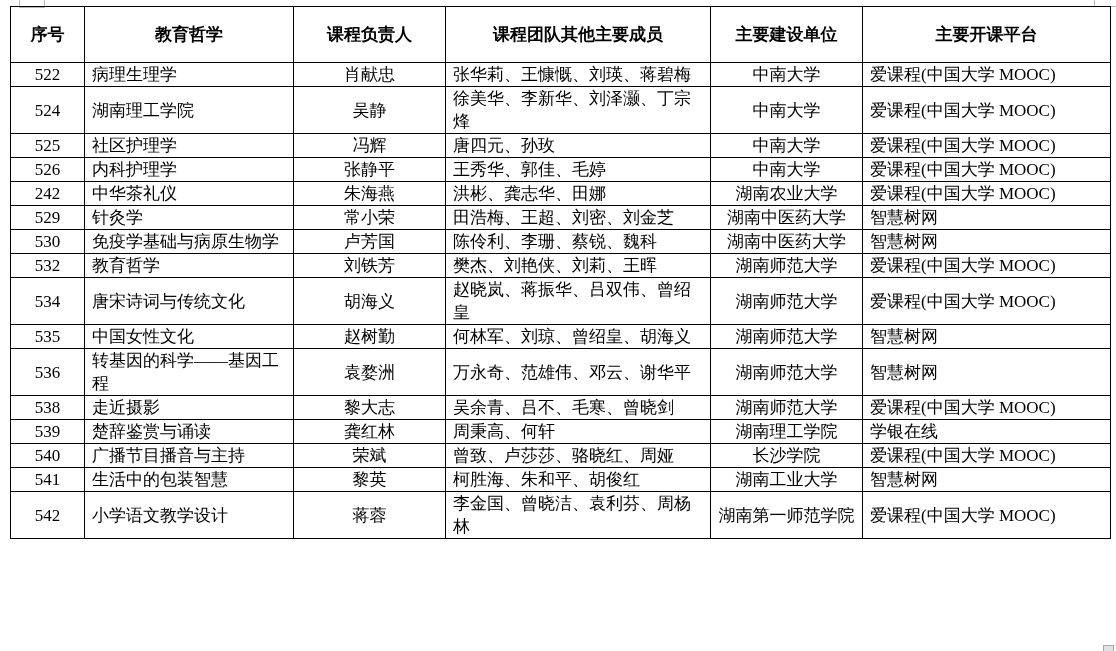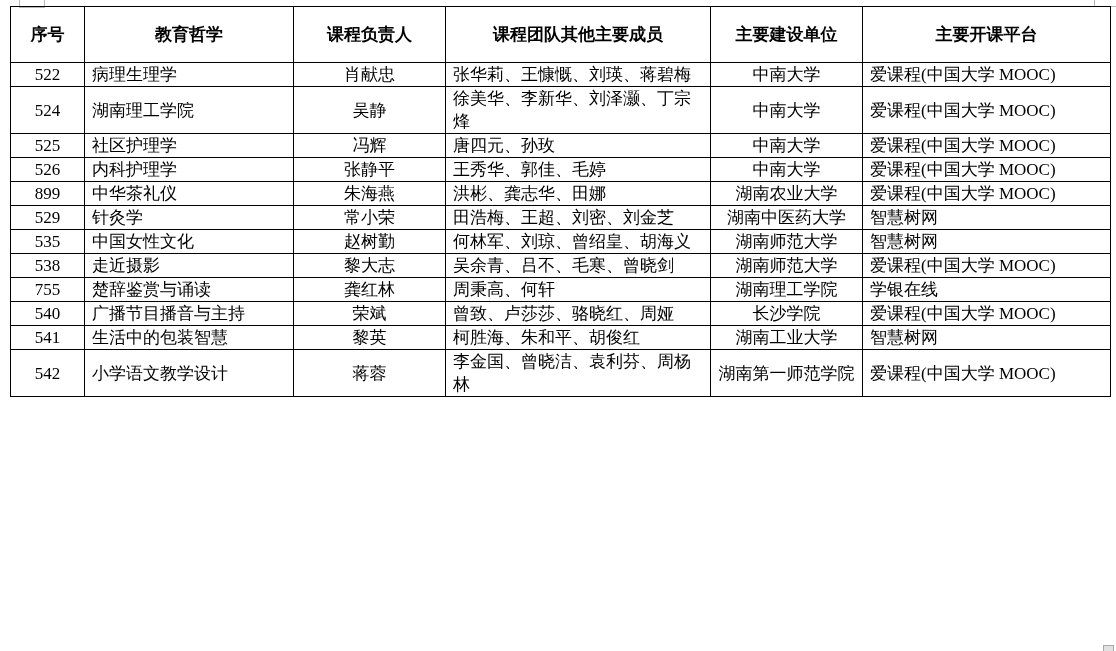--- a/index.html
+++ b/index.html
@@ -121,53 +121,85 @@
         </tr>
         <tr>
           <td>526</td>
           <td>内科护理学</td>
           <td>张静平</td>
           <td>王秀华、郭佳、毛婷</td>
           <td>中南大学</td>
           <td>爱课程(中国大学 MOOC)</td>
         </tr>
         <tr>
-          <td>899</td>
+          <td>242</td>
           <td>中华茶礼仪</td>
           <td>朱海燕</td>
           <td>洪彬、龚志华、田娜</td>
           <td>湖南农业大学</td>
           <td>爱课程(中国大学 MOOC)</td>
         </tr>
         <tr>
           <td>529</td>
           <td>针灸学</td>
           <td>常小荣</td>
           <td>田浩梅、王超、刘密、刘金芝</td>
           <td>湖南中医药大学</td>
           <td>智慧树网</td>
         </tr>
         <tr>
+          <td>530</td>
+          <td>免疫学基础与病原生物学</td>
+          <td>卢芳国</td>
+          <td>陈伶利、李珊、蔡锐、魏科</td>
+          <td>湖南中医药大学</td>
+          <td>智慧树网</td>
+        </tr>
+        <tr>
+          <td>532</td>
+          <td>教育哲学</td>
+          <td>刘铁芳</td>
+          <td>樊杰、刘艳侠、刘莉、王晖</td>
+          <td>湖南师范大学</td>
+          <td>爱课程(中国大学 MOOC)</td>
+        </tr>
+        <tr>
+          <td>534</td>
+          <td>唐宋诗词与传统文化</td>
+          <td>胡海义</td>
+          <td>赵晓岚、蒋振华、吕双伟、曾绍皇</td>
+          <td>湖南师范大学</td>
+          <td>爱课程(中国大学 MOOC)</td>
+        </tr>
+        <tr>
           <td>535</td>
           <td>中国女性文化</td>
           <td>赵树勤</td>
           <td>何林军、刘琼、曾绍皇、胡海义</td>
           <td>湖南师范大学</td>
           <td>智慧树网</td>
         </tr>
         <tr>
+          <td>536</td>
+          <td>转基因的科学——基因工程</td>
+          <td>袁婺洲</td>
+          <td>万永奇、范雄伟、邓云、谢华平</td>
+          <td>湖南师范大学</td>
+          <td>智慧树网</td>
+        </tr>
+        <tr>
           <td>538</td>
           <td>走近摄影</td>
           <td>黎大志</td>
           <td>吴余青、吕不、毛寒、曾晓剑</td>
           <td>湖南师范大学</td>
           <td>爱课程(中国大学 MOOC)</td>
         </tr>
         <tr>
-          <td>755</td>
+          <td>539</td>
           <td>楚辞鉴赏与诵读</td>
           <td>龚红林</td>
           <td>周秉高、何轩</td>
           <td>湖南理工学院</td>
           <td>学银在线</td>
         </tr>
         <tr>
           <td>540</td>
           <td>广播节目播音与主持</td>
           <td>荣斌</td>

